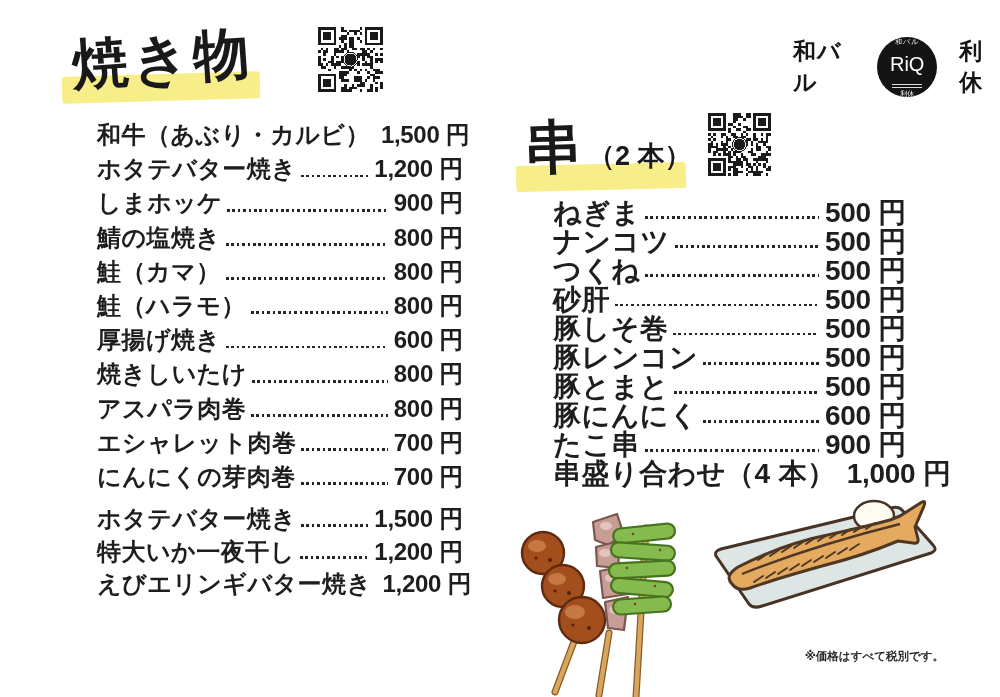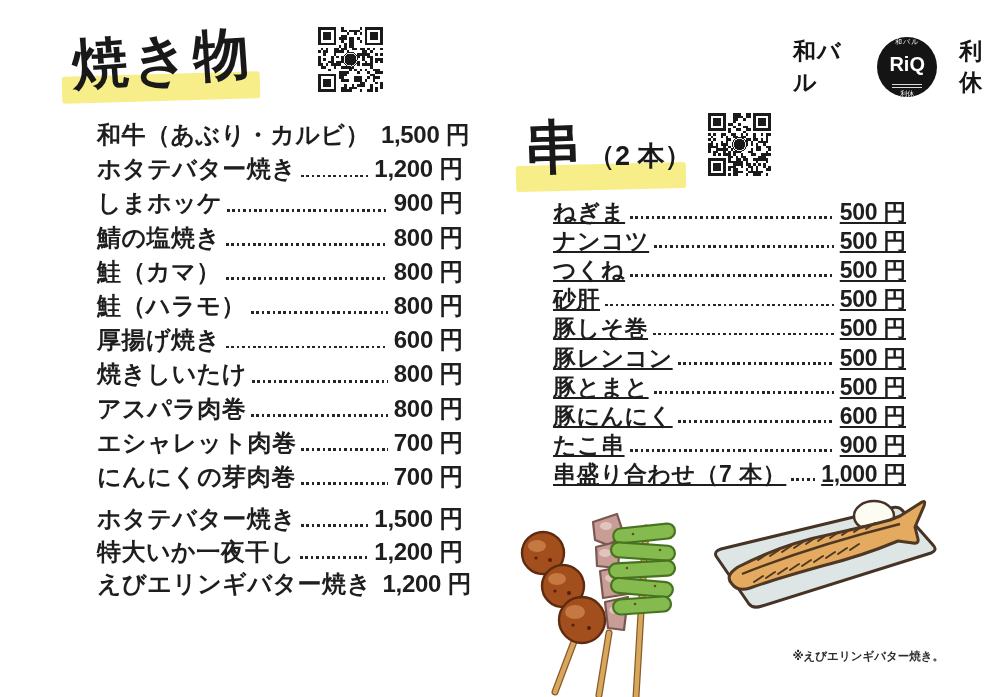--- a/index.html
+++ b/index.html
@@ -21,33 +21,33 @@
   .qr{position:absolute;z-index:2;}
   .qr-1{left:318px;top:27px;width:65px;height:65px;}
   .qr-2{left:708px;top:113px;width:63px;height:63px;}
 
   
   .brand{position:absolute;left:793px;top:36px;display:flex;align-items:center;gap:22px;z-index:2;}
   .brand-side{font-size:23px;font-weight:900;letter-spacing:1px;color:#161616;}
   .brand-circle{width:60px;height:60px;background:#141414;border-radius:50%;color:#fff;
       display:flex;flex-direction:column;align-items:center;justify-content:center;line-height:1;flex:0 0 auto;}
   .bc-top{font-size:7px;letter-spacing:1px;}
-  .bc-main{font-size:20px;font-weight:bold;margin:9px 0;}
+  .bc-main{font-size:20px;font-weight:normal;margin:9px 0;}
   .bc-line{width:30px;height:1px;background:rgba(255,255,255,.85);margin:1px 0;}
   .bc-bottom{font-size:7px;margin-top:1px;}
 
   
   .menu-list{position:absolute;z-index:2;}
   .list-yakimono{left:97px;top:118px;width:366px;text-align:right;}
   .list-kushi{left:553px;top:198px;width:353px;}
   .menu-row{display:flex;align-items:center;font-weight:bold;}
   .list-yakimono .menu-row{height:34.2px;font-size:24px;}
   .list-yakimono .menu-row.g2{height:32.5px;}
   .menu-row.gap-before{margin-top:9px;}
-  .list-kushi .menu-row{height:29.1px;font-size:23px;text-decoration:underline;}
+  .list-kushi .menu-row{height:29.1px;font-size:28px;}
   .item-name{white-space:nowrap;letter-spacing:.5px;}
   .item-price{white-space:nowrap;letter-spacing:-.3px;}
   .dots{flex:1;height:2.8px;align-self:flex-end;margin:0 6px 9px 5px;
       background-image:repeating-linear-gradient(to right,#262626 0 2.6px,transparent 2.6px 5.4px);}
   .list-kushi .dots{margin-bottom:8px;}
 
   
   .illus{position:absolute;z-index:2;}
   .illus-skewers{left:505px;top:498px;width:200px;height:200px;}
   .illus-fish{left:702px;top:494px;width:240px;height:122px;}
@@ -576,21 +576,21 @@
       <span class="item-name">豚にんにく</span>
       <span class="dots"></span>
       <span class="item-price">600 円</span>
     </div>
     <div class="menu-row">
       <span class="item-name">たこ串</span>
       <span class="dots"></span>
       <span class="item-price">900 円</span>
     </div>
     <div class="menu-row">
-      <span class="item-name">串盛り合わせ（7 本）</span>
+      <span class="item-name">串盛り合わせ（4 本）</span>
       <span class="dots"></span>
       <span class="item-price">1,000 円</span>
     </div>
   </div>
 
 <div class="brand">
   <span class="brand-side">和バル</span>
   <span class="brand-circle">
     <span class="bc-top">和バル</span>
     <span class="bc-main">RiQ</span>
@@ -681,13 +681,13 @@
       <path d="M76 80 l9 -6"></path>
     <path d="M88 76 l9 -6"></path>
       <path d="M100 72 l9 -6"></path>
       <path d="M112 68 l9 -6"></path>
     <path d="M124 64 l9 -6"></path>
       <path d="M136 60 l9 -6"></path>
       <path d="M148 56 l9 -6"></path>
   </g>
 </svg>
 
-<div class="footnote">※えびエリンギバター焼き。</div>
+<div class="footnote">※価格はすべて税別です。</div>
 
 </body></html>

